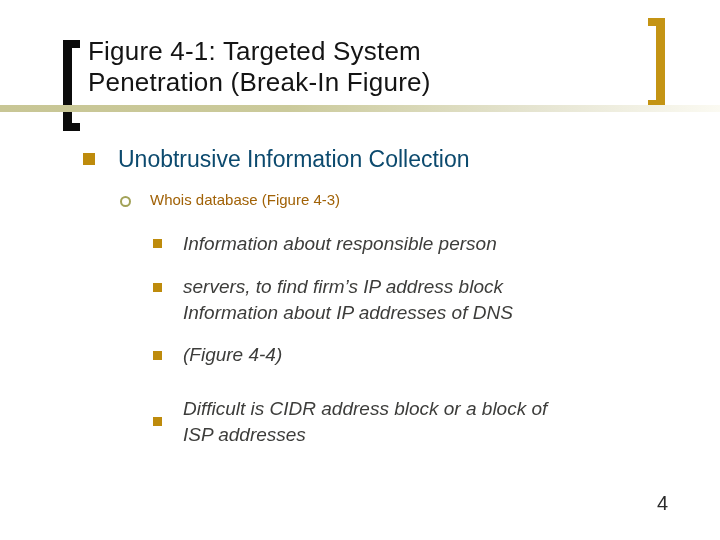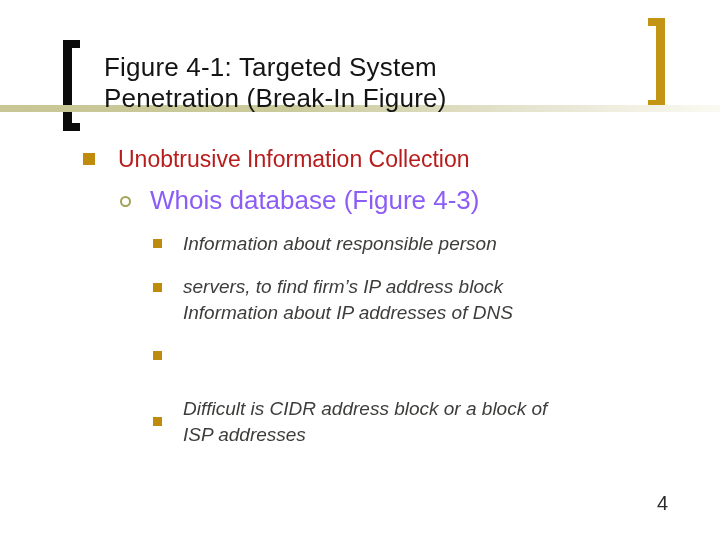--- a/index.html
+++ b/index.html
@@ -36,21 +36,21 @@
   
   .title-rule {
     position:absolute; left:0; top:105px;
     width:720px; height:7px;
     background:linear-gradient(to right,#C8C695 0%,#CBCA9B 40%,#E6E5D2 75%,#FBFAF2 100%);
   }
 
   
   .title {
     position:absolute; left:88px; top:36px;
-    margin:16px; padding:0;
+    margin:0; padding:0;
     font-size:26px; line-height:31px; font-weight:normal;
     color:#141414;
     letter-spacing:0.2px;
   }
   .title-line { display:block; white-space:nowrap; }
 
   
   .sq { display:block; position:absolute; background:#BE8B0C; }
   .sq-l1 { left:83px; top:153px; width:12px; height:12px; }
   .ring {
@@ -58,26 +58,26 @@
     left:120px; top:196px;
     width:11px; height:11px;
     box-sizing:border-box;
     border:2px solid #A2A258; border-radius:50%;
     background:#ffffff;
   }
   .sq-l3 { width:9px; height:9px; left:153px; }
 
   .l1-text {
     position:absolute; left:118px; top:146px;
-    font-size:23px; line-height:26px; color:#b91c1c;
+    font-size:23px; line-height:26px; color:#0c4a6e;
     white-space:nowrap;
   }
   .l2-text {
     position:absolute; left:150px; top:188px;
-    font-size:26px; line-height:24px; color:#8b5cf6;
+    font-size:15px; line-height:24px; color:#a16207;
     white-space:nowrap;
   }
   .l3-text {
     position:absolute; left:183px;
     font-size:19px; line-height:26px; color:#3D3D3B;
   }
   .l3-text div { white-space:nowrap;font-style:italic; }
 
   .page-number {
     position:absolute; left:657px; top:491px;
@@ -110,20 +110,21 @@
   </div>
 
   <span class="sq sq-l3" style="top:283px"></span>
   <div class="l3-text" style="top:274px">
     <div>servers, to find firm’s IP address block</div>
     <div>Information about IP addresses of DNS</div>
   </div>
 
   <span class="sq sq-l3" style="top:351px"></span>
   <div class="l3-text" style="top:342px">
+    <div>(Figure 4-4)</div>
   </div>
 
   <span class="sq sq-l3" style="top:417px"></span>
   <div class="l3-text" style="top:396px">
     <div>Difficult is CIDR address block or a block of</div>
     <div>ISP addresses</div>
   </div>
 
   <div class="page-number">4</div>
 

